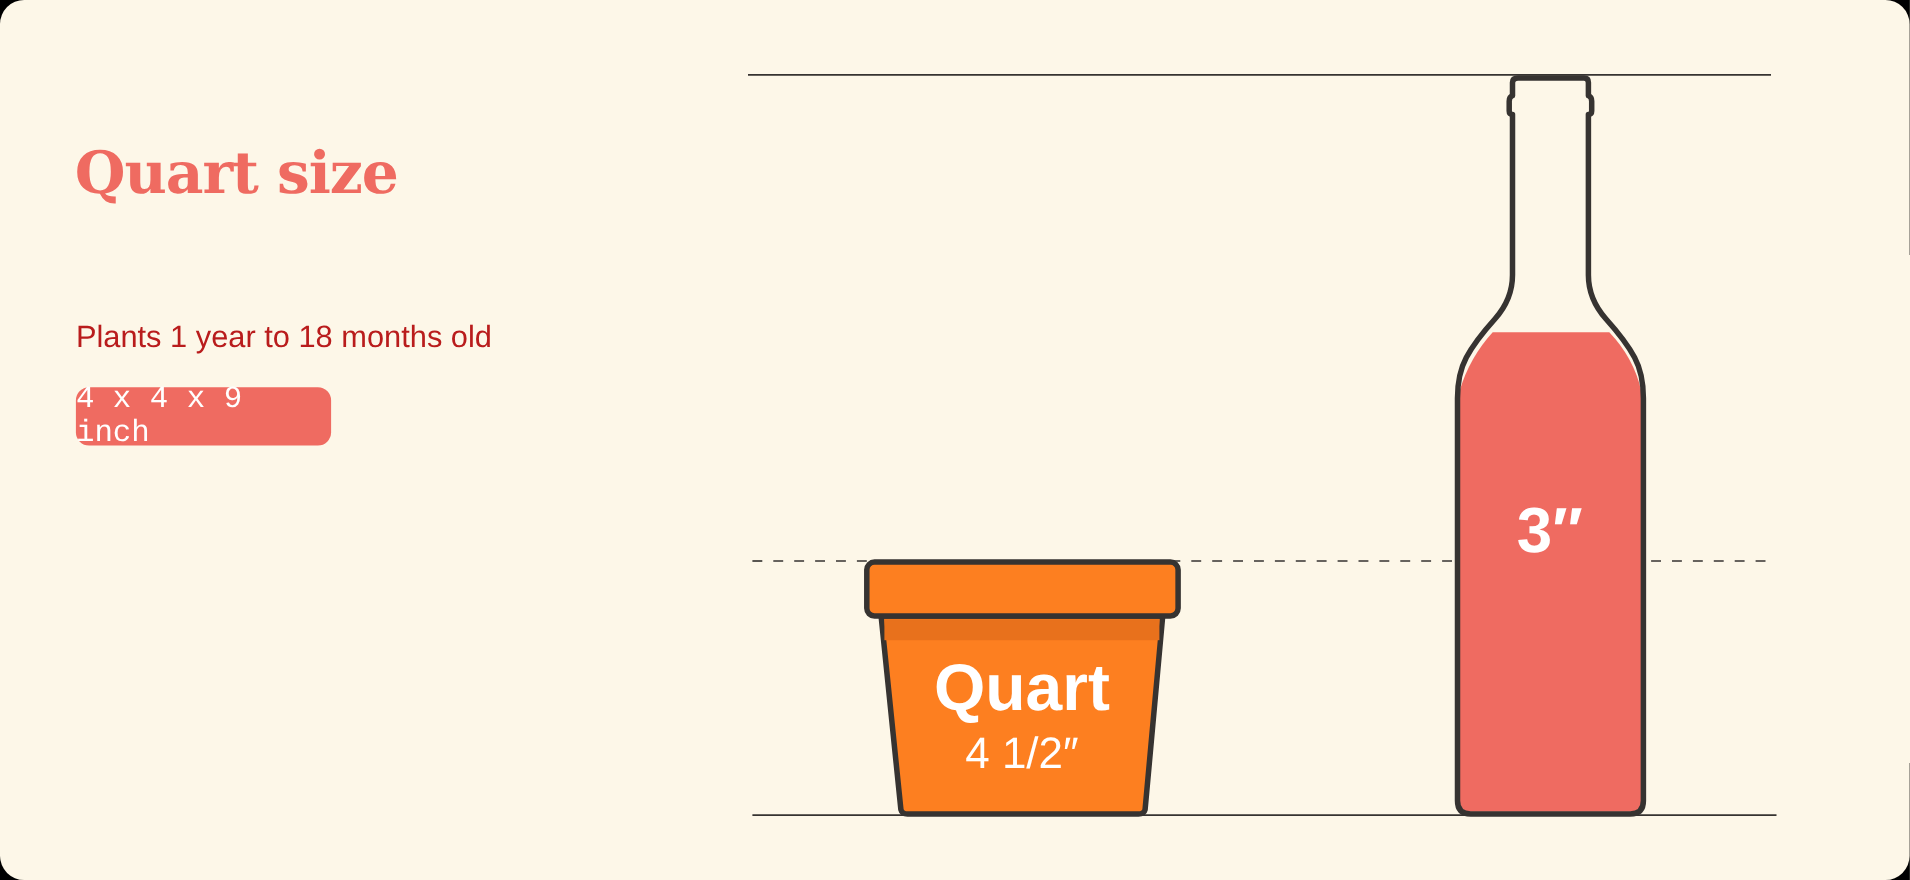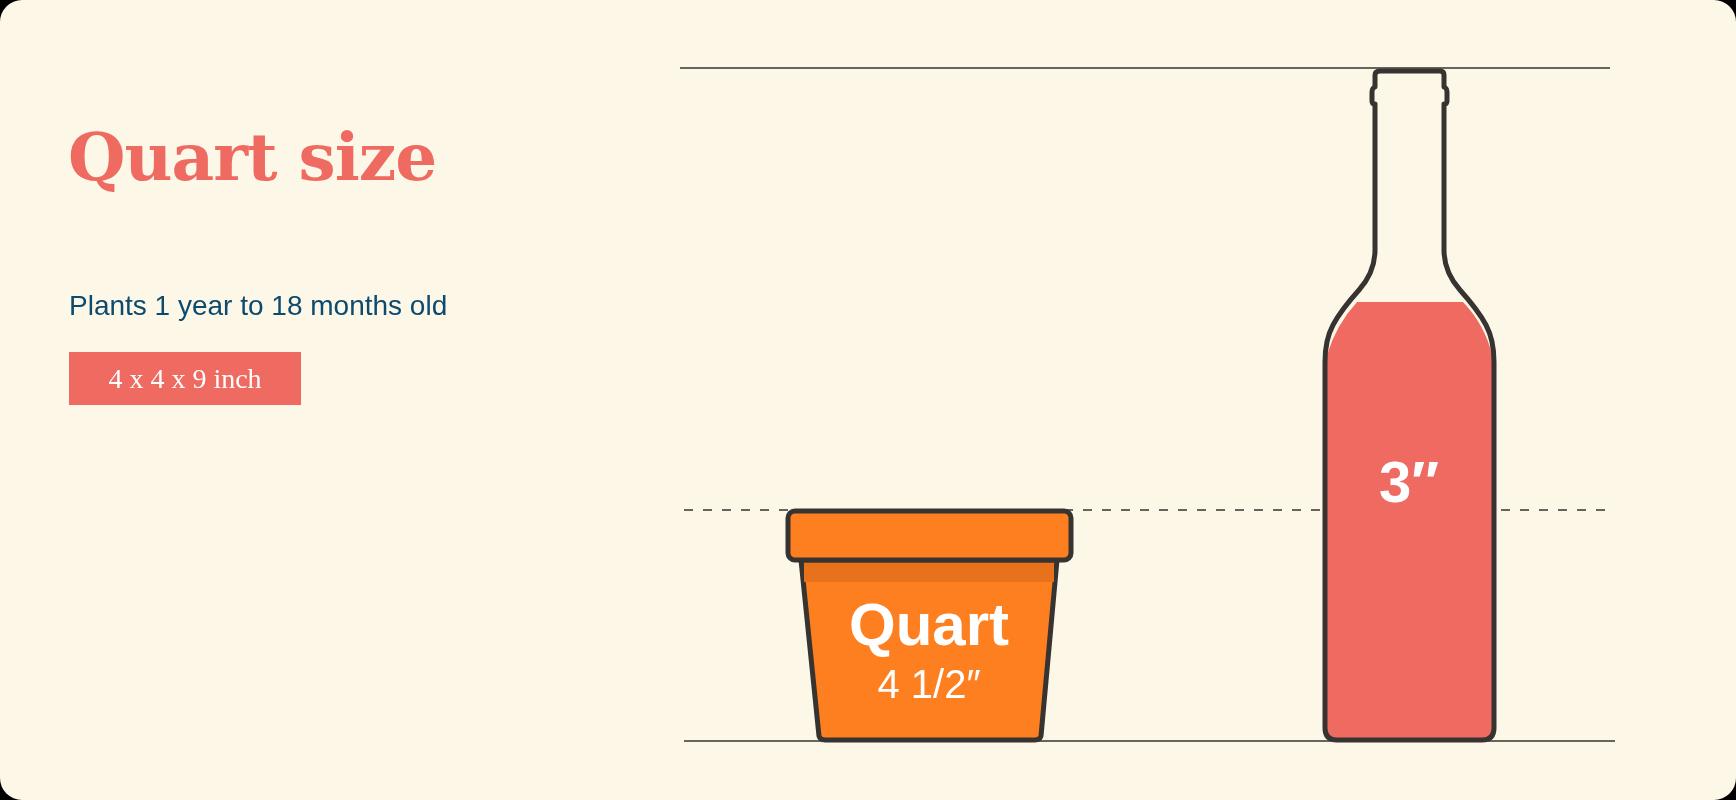--- a/index.html
+++ b/index.html
@@ -4,30 +4,30 @@
 <style>
   html, body { margin: 0; padding: 0; background: #000; }
   body { width: 1736px; height: 800px; overflow: hidden; }
   .card {
     position: absolute; left: 0; top: 0; width: 1736px; height: 800px;
     background: #fdf7e8; border-radius: 22px; overflow: hidden;
   }
   .title {
     position: absolute; left: 68px; top: 122px; margin: 0;
     font-family: "DejaVu Serif", serif; font-weight: bold;
-    font-size: 66px; line-height: 70px; color: #ef6b61; letter-spacing: -1px;
+    font-size: 53px; line-height: 70px; color: #ef6b61; letter-spacing: -1px;
   }
   .subtitle {
     position: absolute; left: 69px; top: 290px; margin: 0;
-    font-family: "Liberation Sans", sans-serif; font-size: 28px; color: #0c4a6e;
+    font-family: "Liberation Sans", sans-serif; font-size: 28px; color: #b91c1c;
   }
   .badge {
     position: absolute; left: 69px; top: 352px; width: 232px; height: 53px;
-    background: #ef6b61; border-radius: 0; color: #fff;
-    font-family: Liberation Serif, serif; font-size: 28px;
+    background: #ef6b61; border-radius: 12px; color: #fff;
+    font-family: Liberation Mono, monospace; font-size: 28px;
     display: flex; align-items: center; justify-content: center;
   }
   svg.art { position: absolute; left: 0; top: 0; }
   .lbl { font-family: "Liberation Sans", sans-serif; fill: #fff; }
 </style>
 </head>
 <body>
 
 <div class="card">
   <h1 class="title">

